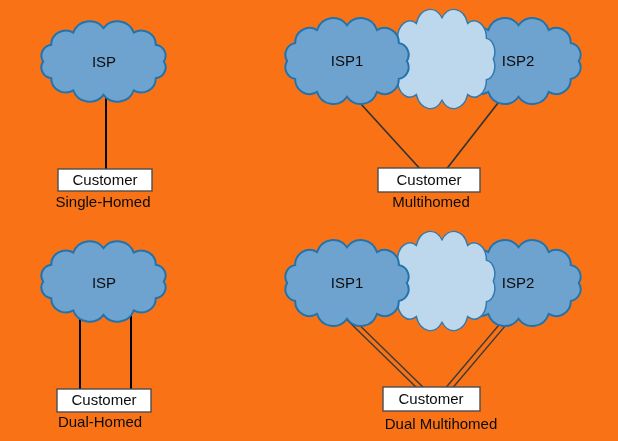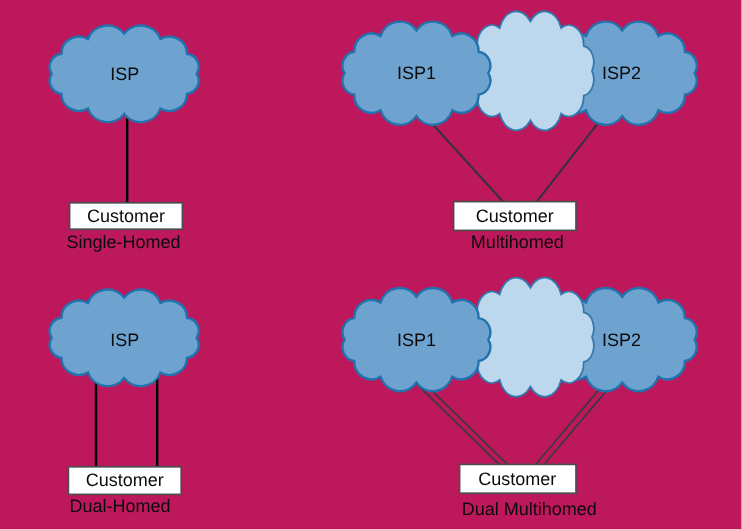--- a/index.html
+++ b/index.html
@@ -8,21 +8,21 @@
     background: #ffffff;
     width: 618px;
     height: 441px;
     overflow: hidden;
     font-family: "Liberation Sans", sans-serif;
   }
   .figure {
     position: relative;
     width: 618px;
     height: 441px;
-    background: #be185d;
+    background: #f97316;
   }
   svg { display: block; }
   .cloud-dark {
     fill: #6FA3CF;
     stroke: #2173AE;
     stroke-width: 2px;
   }
   .cloud-light {
     fill: #BDD7EC;
     stroke: #3279AD;

